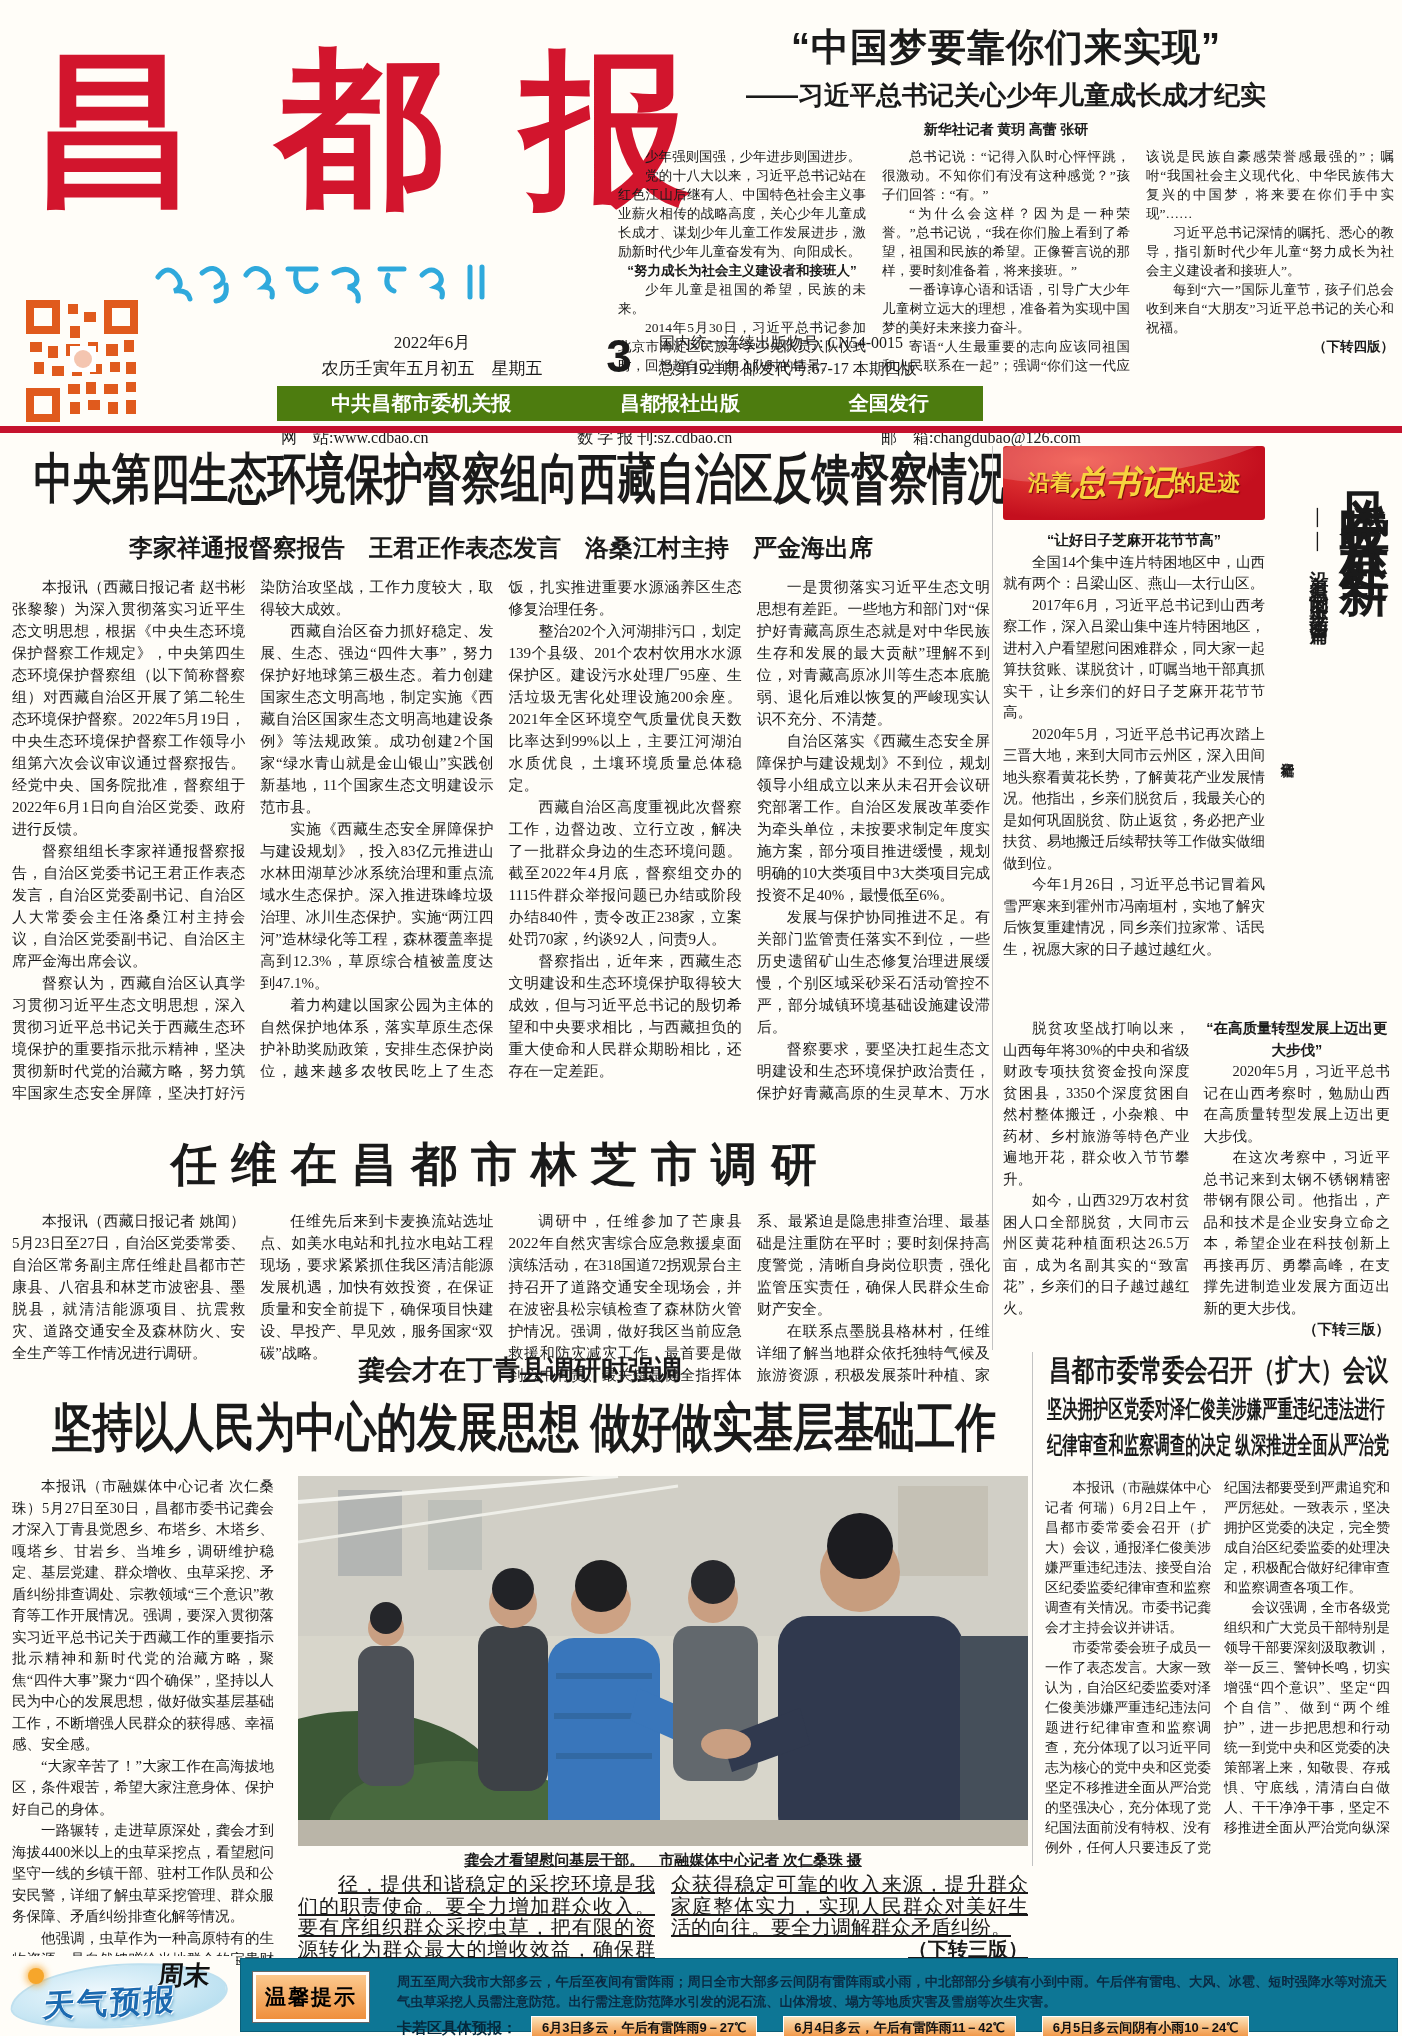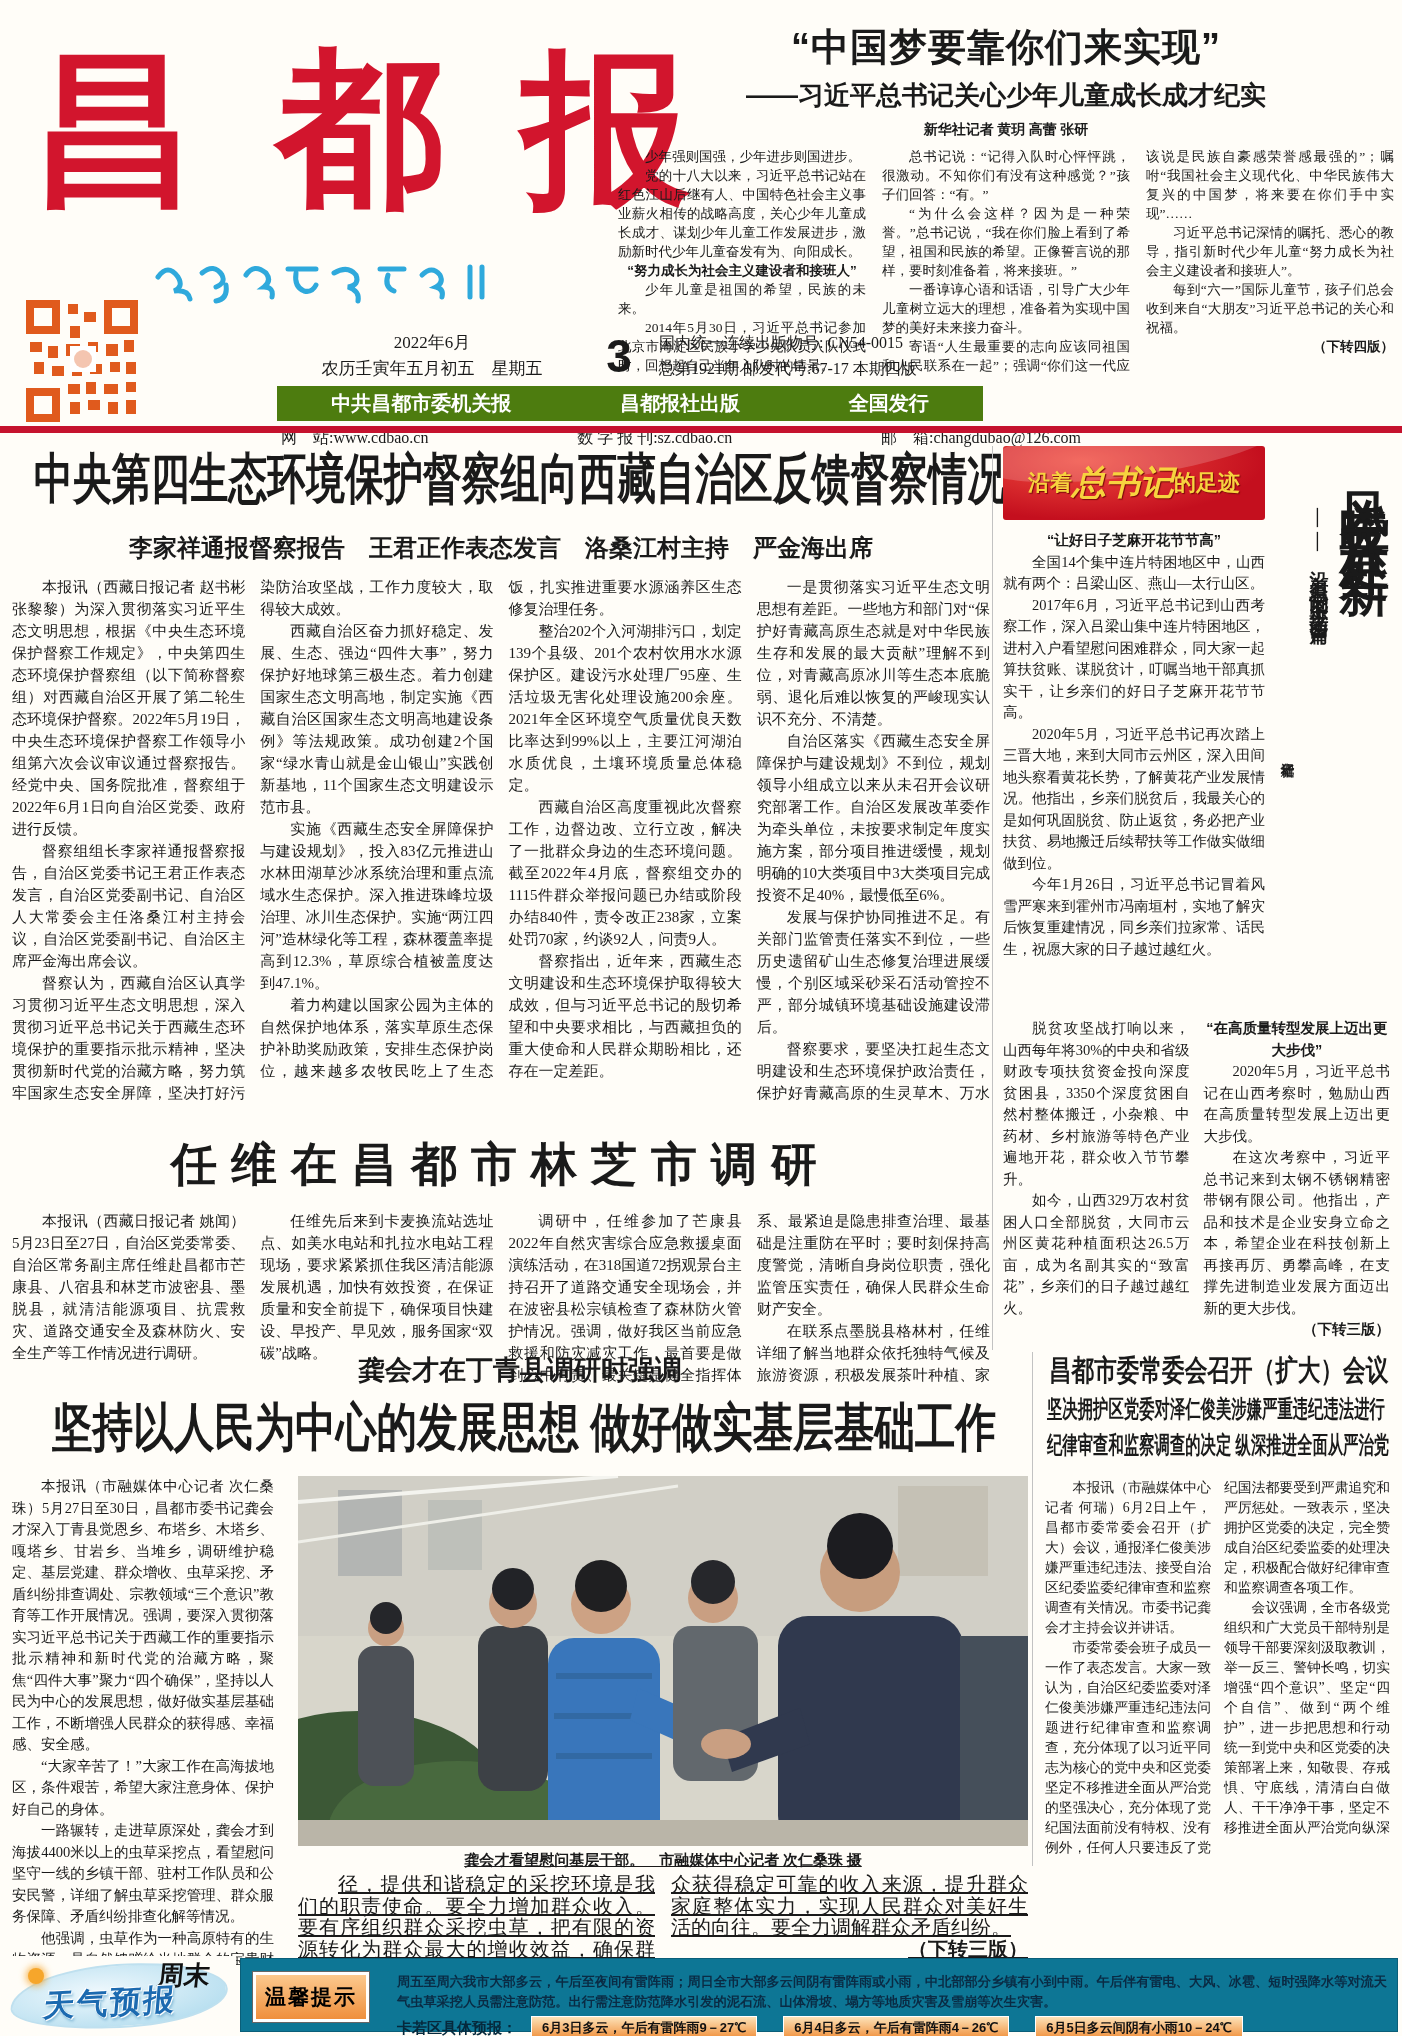--- a/index.html
+++ b/index.html
@@ -365,21 +365,21 @@
         <span class="w-label">卡若区具体预报：</span>
         <div style="display:flex;">
             <div class="fbox">
               <span>6月3日</span>
               <span>多云，午后有雷阵雨</span>
               <span>9－27℃</span>
             </div>
             <div class="fbox">
               <span>6月4日</span>
               <span>多云，午后有雷阵雨</span>
-              <span>4－26℃</span>
+              <span>11－42℃</span>
             </div>
             <div class="fbox">
               <span>6月5日</span>
               <span>多云间阴有小雨</span>
               <span>10－24℃</span>
             </div>
           </div>
       </div>
     </div>
   </div>

